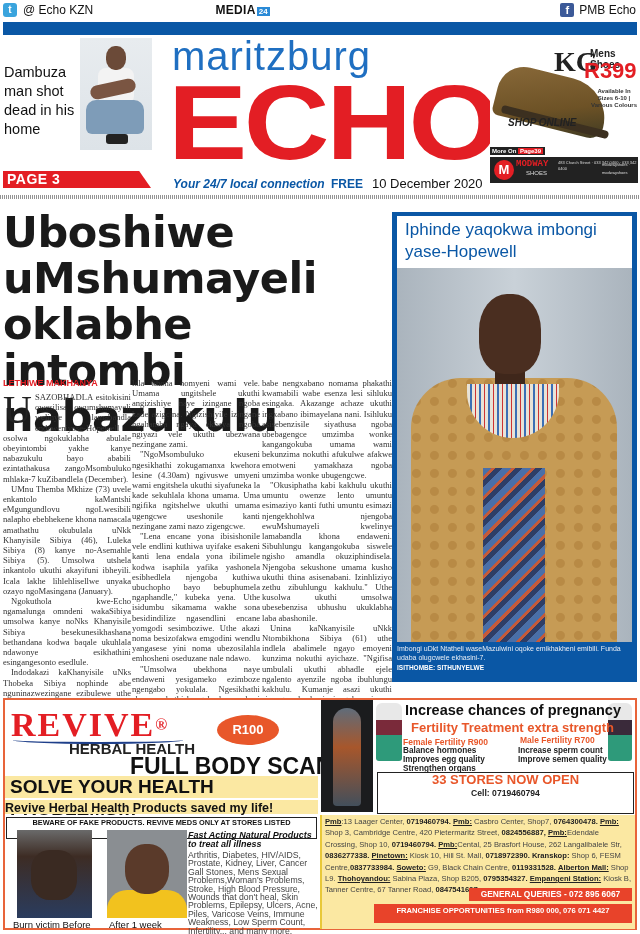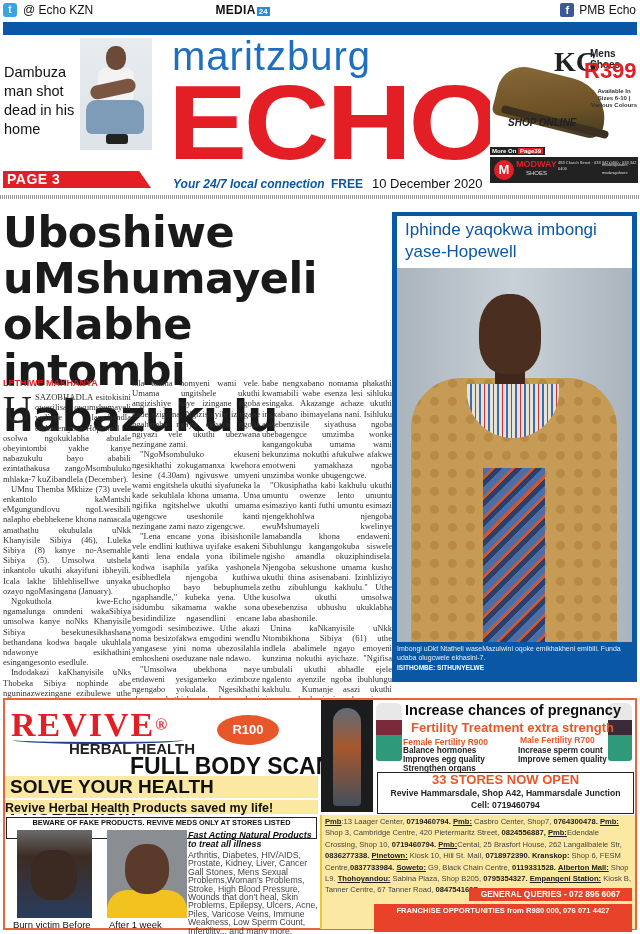--- a/index.html
+++ b/index.html
@@ -39,21 +39,21 @@
   .shoe-ad .mens { position: absolute; left: 100px; top: 8px; font-size: 10px; font-weight: bold; color: #222; }
   .shoe-ad .price { position: absolute; left: 94px; top: 18px; font-size: 22px; font-weight: bold; color: #e31e24; }
   .shoe-ad .avail { position: absolute; left: 100px; top: 48px; width: 48px; font-size: 6px; font-weight: bold; text-align: center; line-height: 7px; color: #333; }
   .shoe-ad .shoe { position: absolute; left: 6px; top: 34px; width: 112px; height: 54px; background: linear-gradient(160deg,#8a6a3a 0%,#6d5226 60%,#3e3a22 100%); border-radius: 40px 60px 20px 10px; transform: rotate(14deg); }
   .shoe-ad .sole { position: absolute; left: 10px; top: 78px; width: 110px; height: 8px; background: #3c3020; border-radius: 4px; transform: rotate(14deg); }
   .shoe-ad .shop { position: absolute; left: 18px; top: 78px; font-size: 10px; font-weight: bold; font-style: italic; color: #222; line-height: 10px; }
   .shoe-ad .more { position: absolute; left: 0; top: 107px; font-size: 6px; font-weight: bold; color: #fff; background: #222; padding: 1px 2px; }
   .shoe-ad .more .pg { background: #e31e24; padding: 0 2px; }
   .shoe-ad .modway { position: absolute; left: 0; top: 117px; width: 148px; height: 26px; background: #222; color: #fff; }
   .shoe-ad .modway .m { position: absolute; left: 4px; top: 3px; width: 20px; height: 20px; background: #e31e24; border-radius: 50%; font-weight: bold; font-size: 13px; text-align: center; line-height: 20px; }
-  .shoe-ad .modway .nm { position: absolute; left: 26px; top: 3px; font-size: 9px; font-weight: bold; color: #e31e24; line-height: 9px; }
+  .shoe-ad .modway .nm { position: absolute; left: 26px; top: 3px; font-size: 9px; font-weight: bold; color: #e31e24; line-height: 9px; font-family: Liberation Mono, monospace; }
   .shoe-ad .modway .nm2 { position: absolute; left: 36px; top: 13px; font-size: 6px; color: #ddd; }
   .shoe-ad .modway .info { position: absolute; left: 68px; top: 3px; font-size: 4px; line-height: 6px; color: #ddd; }
   .shoe-ad .modway .soc { position: absolute; left: 112px; top: 4px; font-size: 4px; line-height: 8px; color: #ddd; }
 
   .dots { position: absolute; left: 0; top: 195px; width: 640px; height: 4px; background: repeating-linear-gradient(90deg,#666 0 1px,#fff 1px 2px); opacity: 0.7; }
 
   
   .headline { position: absolute; left: 3px; top: 209px; width: 385px; font-size: 43px; line-height: 46px; font-weight: 900; color: #1a1a1a; letter-spacing: -0.5px; font-family: "DejaVu Sans", sans-serif; }
   .byline { position: absolute; left: 3px; top: 378px; font-size: 9px; font-weight: bold; color: #e31e24; }
 
@@ -110,21 +110,21 @@
   .ad .malelist { position: absolute; left: 513px; top: 47px; font-size: 8.2px; font-weight: bold; line-height: 8.8px; color: #222; }
   .ad .stores { position: absolute; left: 372px; top: 72px; width: 257px; height: 42px; border: 1.5px solid #222; text-align: center; }
   .ad .stores .t { font-size: 13px; font-weight: bold; color: #e8572a; line-height: 14px; }
   .ad .stores .a { font-size: 8.6px; font-weight: bold; color: #222; line-height: 12px; }
   .ad .stores .c { font-size: 8.6px; font-weight: bold; color: #222; line-height: 12px; }
   .ad .addr { position: absolute; left: 315px; top: 115px; width: 315px; height: 114px; background: #fbe8a2; border-left: 2px solid #e8c838; }
   .ad .addr .txt { padding: 1px 3px; font-size: 7.6px; line-height: 11.4px; color: #444; }
   .ad .addr .txt b { color: #222; }
   .ad .addr .txt u { font-weight: bold; color: #222; }
   .ad .gq { position: absolute; left: 147px; top: 73px; width: 163px; height: 13px; background: #e8432a; color: #fff; font-size: 8.4px; font-weight: bold; text-align: center; line-height: 13px; }
-  .ad .fr { position: absolute; left: 52px; top: 89px; width: 258px; height: 28px; background: #e8432a; color: #fff; font-size: 7.6px; font-weight: bold; text-align: center; line-height: 13px; }
+  .ad .fr { position: absolute; left: 52px; top: 89px; width: 258px; height: 19px; background: #e8432a; color: #fff; font-size: 7.6px; font-weight: bold; text-align: center; line-height: 13px; }
 </style>
 </head>
 <body>
 
 <div class="topbar">
   <div class="tw">
     <span class="tw-icon">t</span>
     <span>@ Echo KZN</span>
   </div>
   <div class="mid">
@@ -248,21 +248,20 @@
     <div>Balance hormones</div>
     <div>Improves egg quality</div>
     <div>Strengthen organs</div>
   </div>
   <div class="malelist">
     <div>Increase sperm count</div>
     <div>Improve semen quality</div>
   </div>
   <div class="stores">
     <div class="t">33 STORES NOW OPEN</div>
-    <div class="a">Revive Hammarsdale, Shop A42, Hammarsdale Junction</div>
     <div class="c">Cell: 0719460794</div>
   </div>
 
   <div class="addr">
     <div class="txt">
       <u>Pmb</u><span>:13 Laager Center, </span><b>0719460794.</b>
       <u>Pmb:</u><span> Casbro Center, Shop7, </span><b>0764300478.</b>
       <u>Pmb:</u><span> Shop 3, Cambridge Centre, 420 Pietermaritz Street, </span><b>0824556887,</b>
       <u>Pmb:</u><span>Edendale Crossing, Shop 10, </span><b>0719460794.</b>
       <u>Pmb:</u><span>Cental, 25 Brasfort House, 262 Langalibalele Str, </span><b>0836277338.</b>

